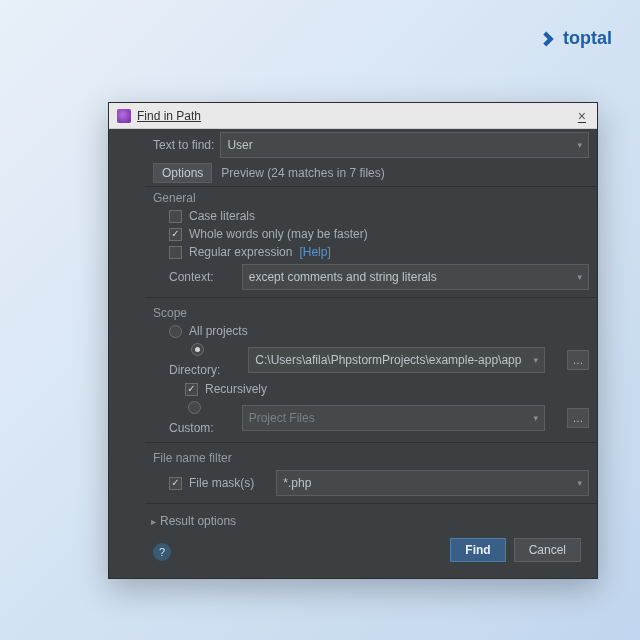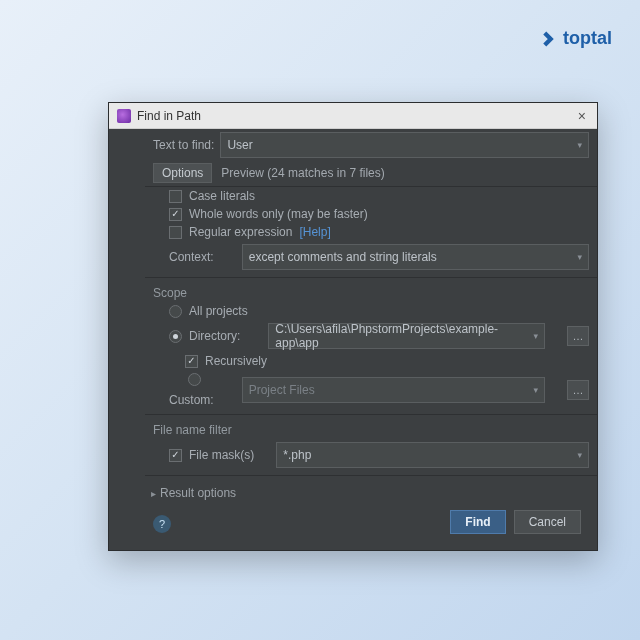--- a/index.html
+++ b/index.html
@@ -24,21 +24,21 @@
     left: 108px; top: 102px;
     width: 490px;
     background: #3c3f41;
     border: 1px solid #2b2d2f;
     box-shadow: 0 10px 30px rgba(0,0,0,0.25);
   }
   .titlebar {
     height: 26px; background: #e9e9e9;
     display: flex; align-items: center;
     padding: 0 8px; border-bottom: 1px solid #cfcfcf;
-    color: #333; font-size: 12px;
+    color: #333; font-size: 12px; text-decoration: underline;
   }
   .titlebar .app-icon {
     width: 14px; height: 14px; margin-right: 6px;
     background: radial-gradient(circle at 40% 40%, #b86de0, #6b2aa3);
     border-radius: 2px;
   }
   .titlebar .title { flex: 1; }
   .titlebar .close { color: #555; font-size: 14px; cursor: pointer; padding: 0 3px; }
 
   .body { padding: 0; margin-left: 36px; }
@@ -158,20 +158,21 @@
         <span>User</span>
         <span class="arrow">▾</span>
       </div>
     </div>
 
     <div class="tabs">
       <div class="tab active">Options</div>
       <div class="tab">Preview (24 matches in 7 files)</div>
     </div>
 
+    <div class="section-title">General</div>
 
     <div class="check">
       <span class="box"></span>
       <span>Case literals</span>
     </div>
     <div class="check">
       <span class="box on"></span>
       <span>Whole words only (may be faster)</span>
     </div>
     <div class="check">
@@ -190,21 +191,21 @@
 
     <div class="sep"></div>
     <div class="section-title">Scope</div>
 
     <div class="radio">
       <span class="box"></span>
       <span>All projects</span>
     </div>
 
     <div class="dir-row">
-      <span class="radio" style="padding:0;">
+      <span class="radio" style="padding:0;flex-direction:column;">
         <span class="box on"></span>
         <span class="label">Directory:</span>
       </span>
       <div class="combo">
         <span>C:\Users\afila\PhpstormProjects\example-app\app</span>
         <span class="arrow">▾</span>
       </div>
       <div class="ellipsis-btn">…</div>
     </div>
 

